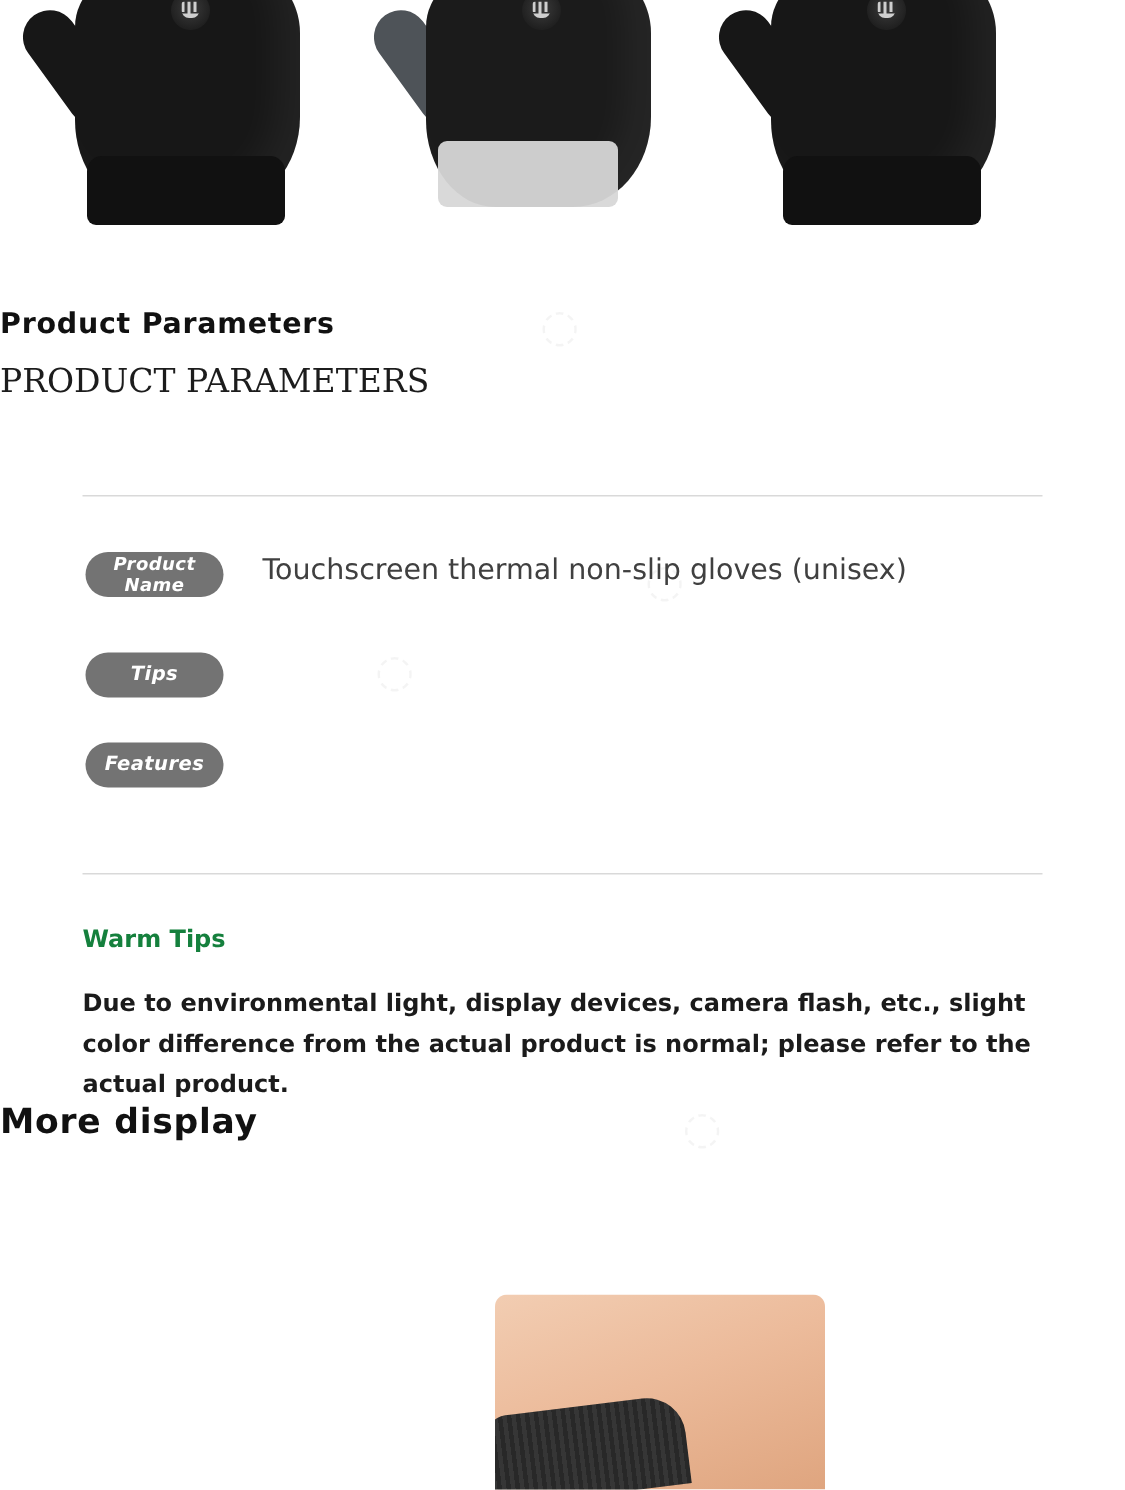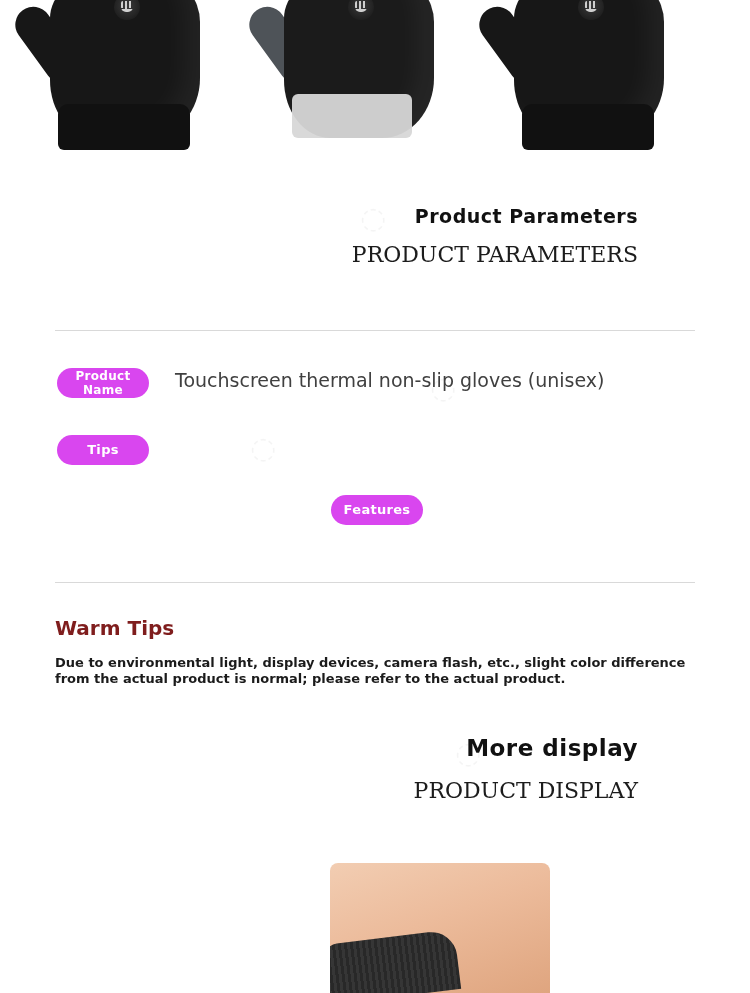--- a/index.html
+++ b/index.html
@@ -107,21 +107,21 @@
     height: 44px;
     background: #d7d7d7;
     border-radius: 6px;
     opacity: .95;
   }
 
   
   .section-head {
     position: absolute;
     width: 638px;
-    text-align: right;
+    text-align: left;
   }
   .sec1 { top: 204px; }
   .sec-cn {
     font-size: 19px;
     font-weight: bold;
     line-height: 24px;
     letter-spacing: .5px;
     color: #111;
   }
   .sec-en {
@@ -145,39 +145,40 @@
   
   .spec {
     position: absolute;
     left: 57px;
     width: 640px;
     display: flex;
     align-items: flex-start;
   }
   .spec-1 { top: 368px; }
   .spec-2 { top: 435px; }
-  .spec-3 { top: 495px; justify-content: center; }
+  .spec-3 { top: 495px; }
 
   .pill {
     flex: 0 0 auto;
     width: 92px;
     height: 30px;
-    background: #d946ef;
+    background: #737373;
     border-radius: 16px;
     color: #ffffff;
     font-size: 13px;
     font-weight: bold;
     display: flex;
     align-items: center;
     justify-content: center;
     text-align: center;
     line-height: 14px;
     letter-spacing: .3px;
     padding: 0 2px;
     box-sizing: border-box;
+    font-style: italic;
   }
   .pill.two-line { font-size: 12px; }
   .spec-text {
     margin-left: 26px;
     font-size: 19px;
     font-weight: normal;
     line-height: 25px;
     color: #404040;
     max-width: 520px;
   }
@@ -185,38 +186,38 @@
     font-size: 14px;
     line-height: 18px;
     margin-top: 2px;
   }
 
   
   .tips-title {
     position: absolute;
     left: 55px;
     top: 616px;
-    font-size: 20px;
-    font-weight: bold;
-    color: #7f1d1d;
+    font-size: 16px;
+    font-weight: bold;
+    color: #15803d;
   }
   .tips-body {
     position: absolute;
     left: 55px;
     top: 655px;
     width: 642px;
-    font-size: 13px;
-    font-weight: bold;
-    line-height: 16px;
+    font-size: 16px;
+    font-weight: bold;
+    line-height: 27px;
     color: #1b1b1b;
   }
 
   
   .sec2 { top: 736px; }
-  .sec2 .sec-cn { font-size: 23px; padding-left: 34px; }
+  .sec2 .sec-cn { font-size: 23px; }
   .sec2 .sec-en { margin-top: 18px; font-size: 22px; }
 
   
   .photo {
     position: absolute;
     left: 330px;
     top: 863px;
     width: 220px;
     height: 130px;
     overflow: hidden;
@@ -326,19 +327,18 @@
   <div class="pill">Features</div>
 </div>
 
 <div class="hr hr2"></div>
 
 <div class="tips-title">Warm Tips</div>
 <div class="tips-body">Due to environmental light, display devices, camera flash, etc., slight color difference from the actual product is normal; please refer to the actual product.</div>
 
 <div class="section-head sec2">
   <div class="sec-cn">More display</div>
-  <div class="sec-en">PRODUCT DISPLAY</div>
 </div>
 
 <div class="photo">
   <div class="arm"></div>
   <div class="sleeve"></div>
 </div>
 
 </body></html>

